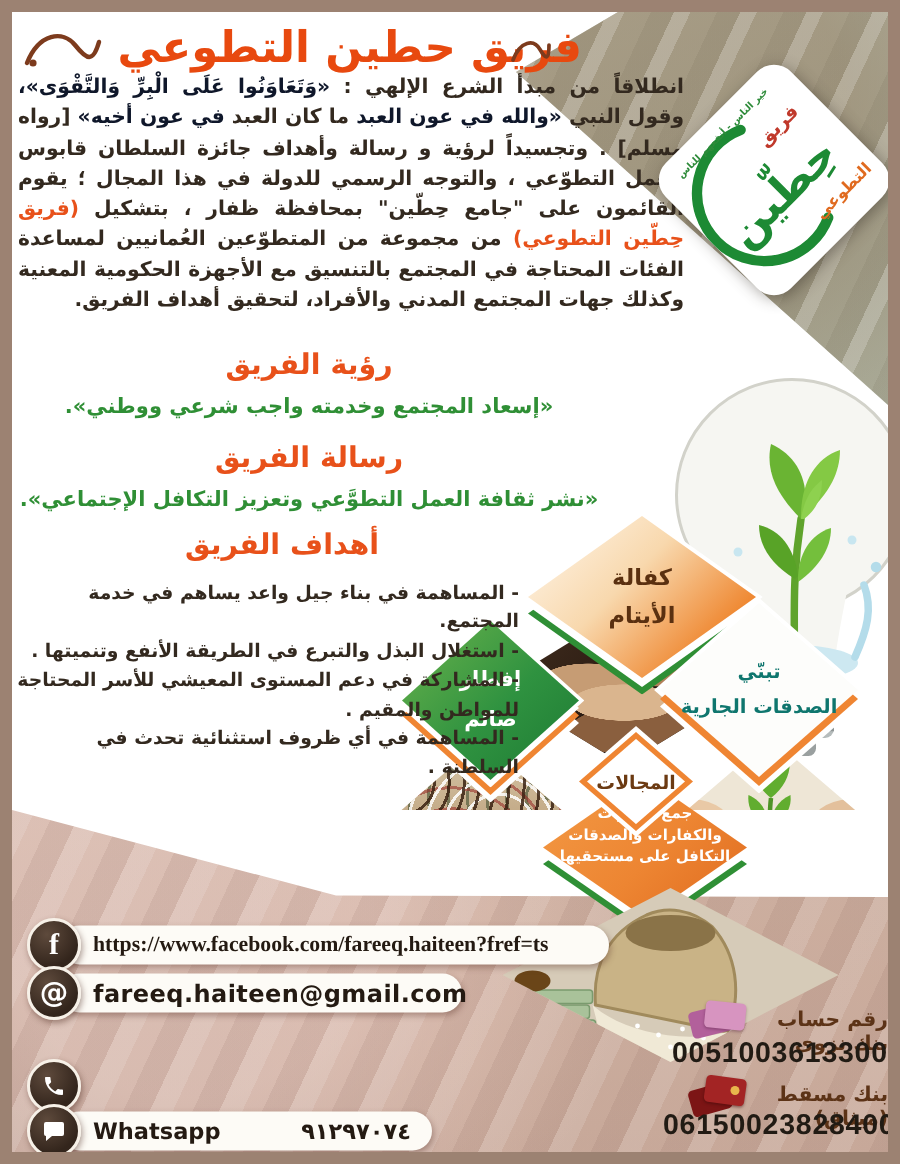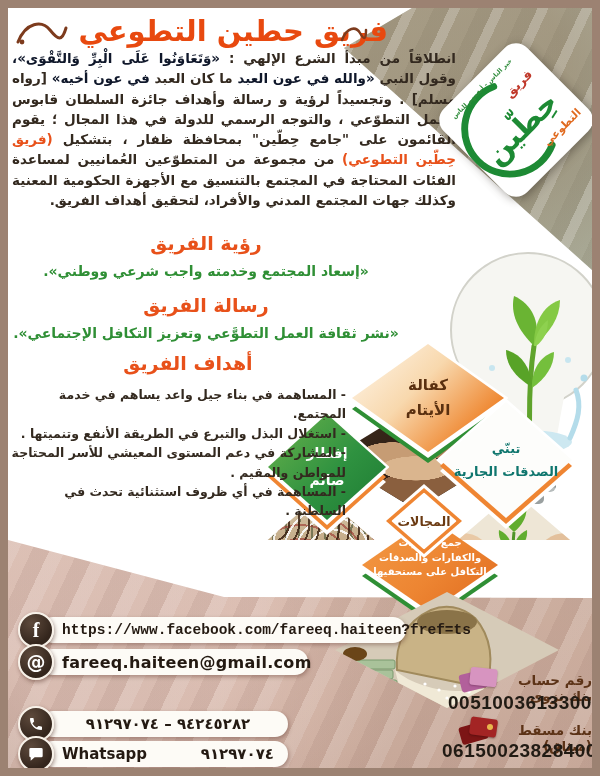--- a/index.html
+++ b/index.html
@@ -80,21 +80,21 @@
   
   .crow{position:absolute;left:10px;display:flex;align-items:center;z-index:6;}
   .cicon{width:32px;height:32px;border-radius:50%;flex:0 0 32px;z-index:2;
     background:radial-gradient(circle at 35% 28%,#5e4a3c,#33251c 70%);
     border:2px solid #f7f1e8;display:flex;align-items:center;justify-content:center;color:#fff;
     box-shadow:1px 2px 4px rgba(70,35,25,.45);}
   .cpill{margin-left:-14px;height:26px;background:#fdfbf6;border-radius:14px;display:flex;align-items:center;
     padding:0 14px 0 22px;box-shadow:1px 2px 4px rgba(90,50,40,.4);color:#241a12;white-space:nowrap;}
   .fb-f{font-family:"Liberation Serif",serif;font-weight:700;font-size:20px;line-height:1;}
   .at{font-size:19px;font-weight:700;line-height:1;}
-  .t-url{font-family:Liberation Mono, monospace;font-weight:700;font-size:14.5px;}
+  .t-url{font-family:Liberation Serif, serif;font-weight:700;font-size:14.5px;}
   .t-mail{font-size:16px;font-weight:600;letter-spacing:.3px;}
   .t-tw{font-size:16px;font-weight:700;}
   .t-num{font-size:15px;font-weight:700;direction:ltr;}
 
   
   .bank-label{position:absolute;z-index:6;direction:rtl;text-align:right;font-size:13.5px;font-weight:700;color:#5c3317;}
   .bank-num{position:absolute;z-index:6;text-align:right;font-size:19px;font-weight:600;color:#211b14;letter-spacing:.5px;font-family:"Liberation Sans",sans-serif;}
   .card{position:absolute;z-index:6;width:42px;height:32px;}
   .card i{position:absolute;display:block;width:27px;height:18px;border-radius:3px;}
 </style>
@@ -292,23 +292,20 @@
     <div class="cpill" style="width:232px">
           <span class="t-mail">fareeq.haiteen@gmail.com</span>
         </div>
   </div>
   <div class="crow" style="top:698px">
     <div class="cicon">
       <svg width="16" height="16" viewBox="0 0 24 24" fill="#fff">
             <path d="M6.6 10.8c1.4 2.8 3.8 5.2 6.6 6.6l2.2-2.2c.3-.3.7-.4 1-.2 1.1.4 2.3.6 3.6.6.6 0 1 .4 1 1V20c0 .6-.4 1-1 1C10.6 21 3 13.4 3 4c0-.6.4-1 1-1h3.5c.6 0 1 .4 1 1 0 1.2.2 2.4.6 3.6.1.3 0 .7-.2 1l-2.3 2.2z"></path>
           </svg>
     </div>
-    <div class="cpill" style="width:212px;justify-content:center">
-          <span class="t-num">٩٤٢٤٥٢٨٢ – ٩١٢٩٧٠٧٤</span>
-        </div>
   </div>
   <div class="crow" style="top:728px">
     <div class="cicon">
       <svg width="16" height="16" viewBox="0 0 24 24" fill="#fff">
             <path d="M4 3h16a2 2 0 0 1 2 2v10a2 2 0 0 1-2 2H10l-6 5v-5H4a2 2 0 0 1-2-2V5a2 2 0 0 1 2-2z"></path>
           </svg>
     </div>
     <div class="cpill" style="width:212px;justify-content:space-between">
       <span style="font-size:15px;font-weight:600">Whatsapp</span>
       <span class="t-num">٩١٢٩٧٠٧٤</span>

